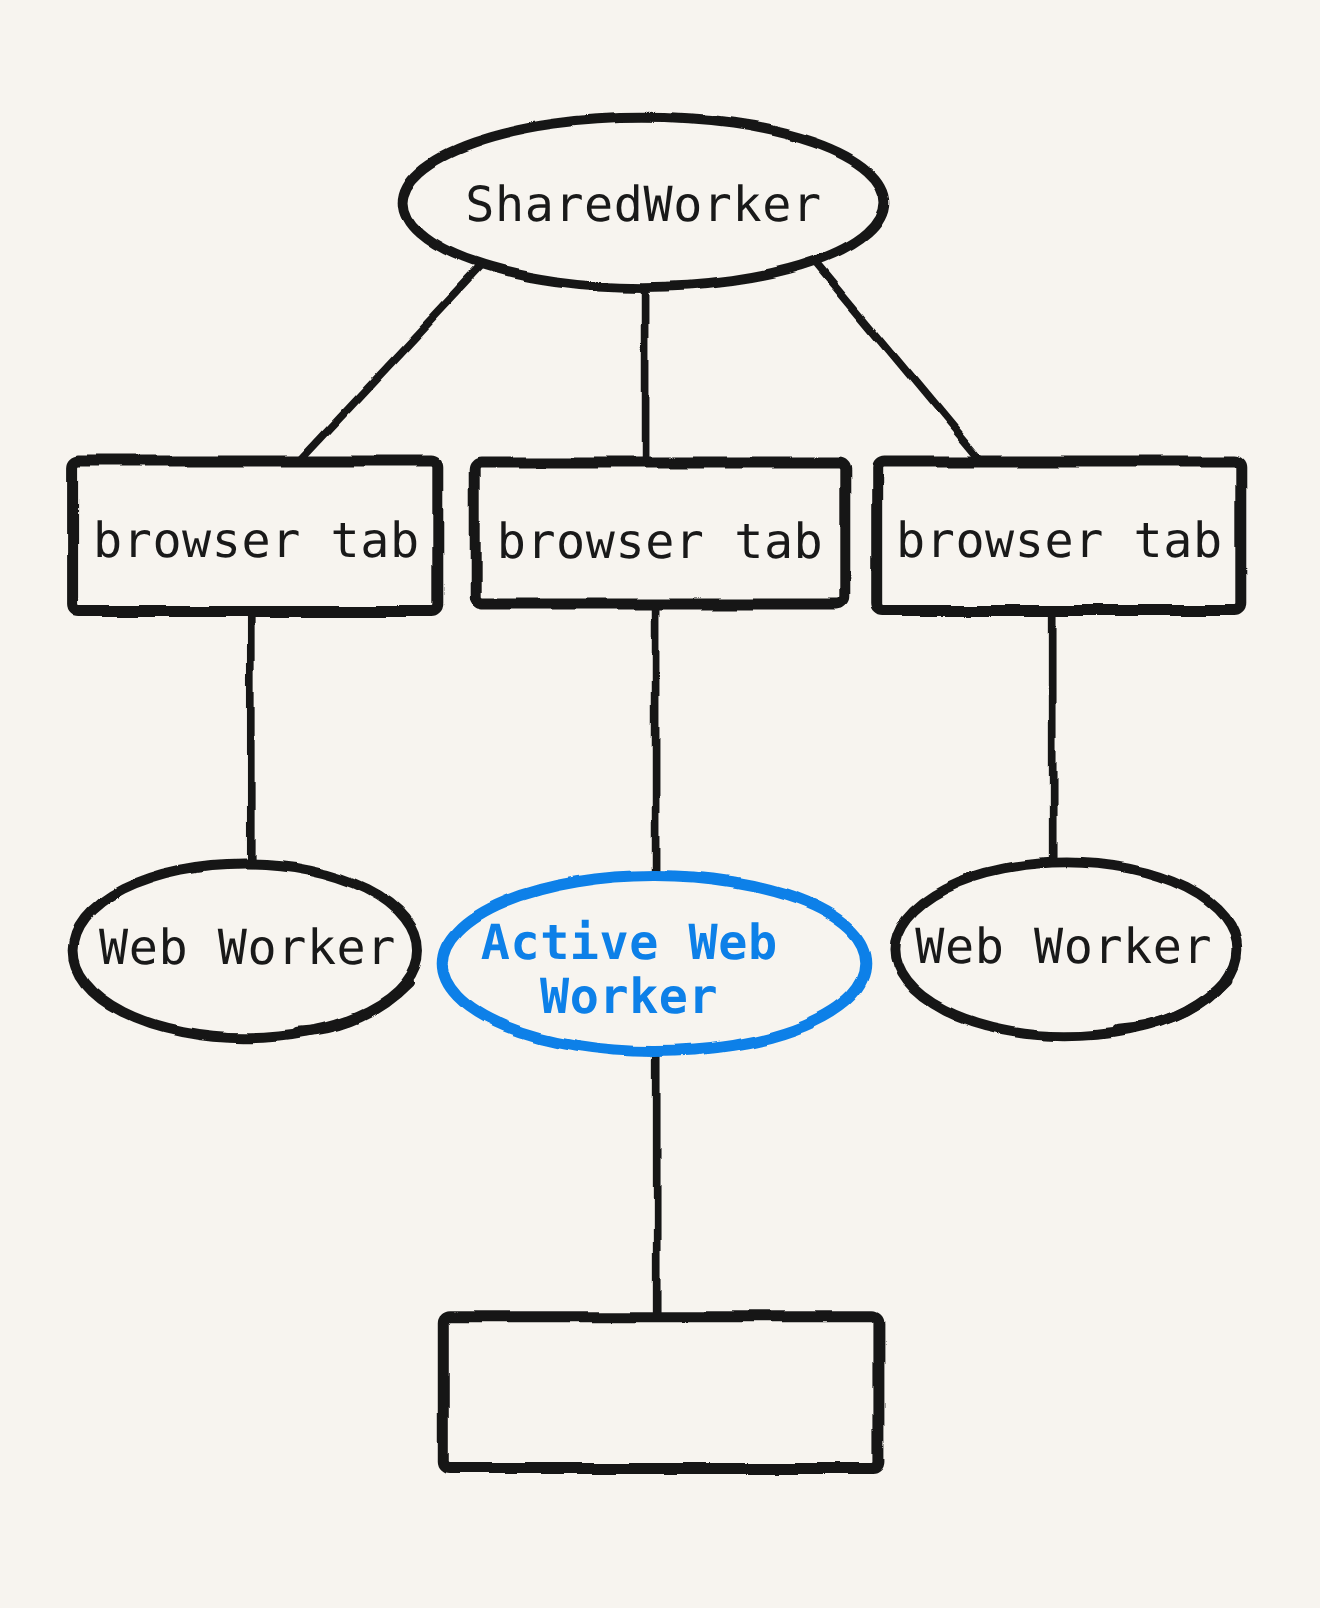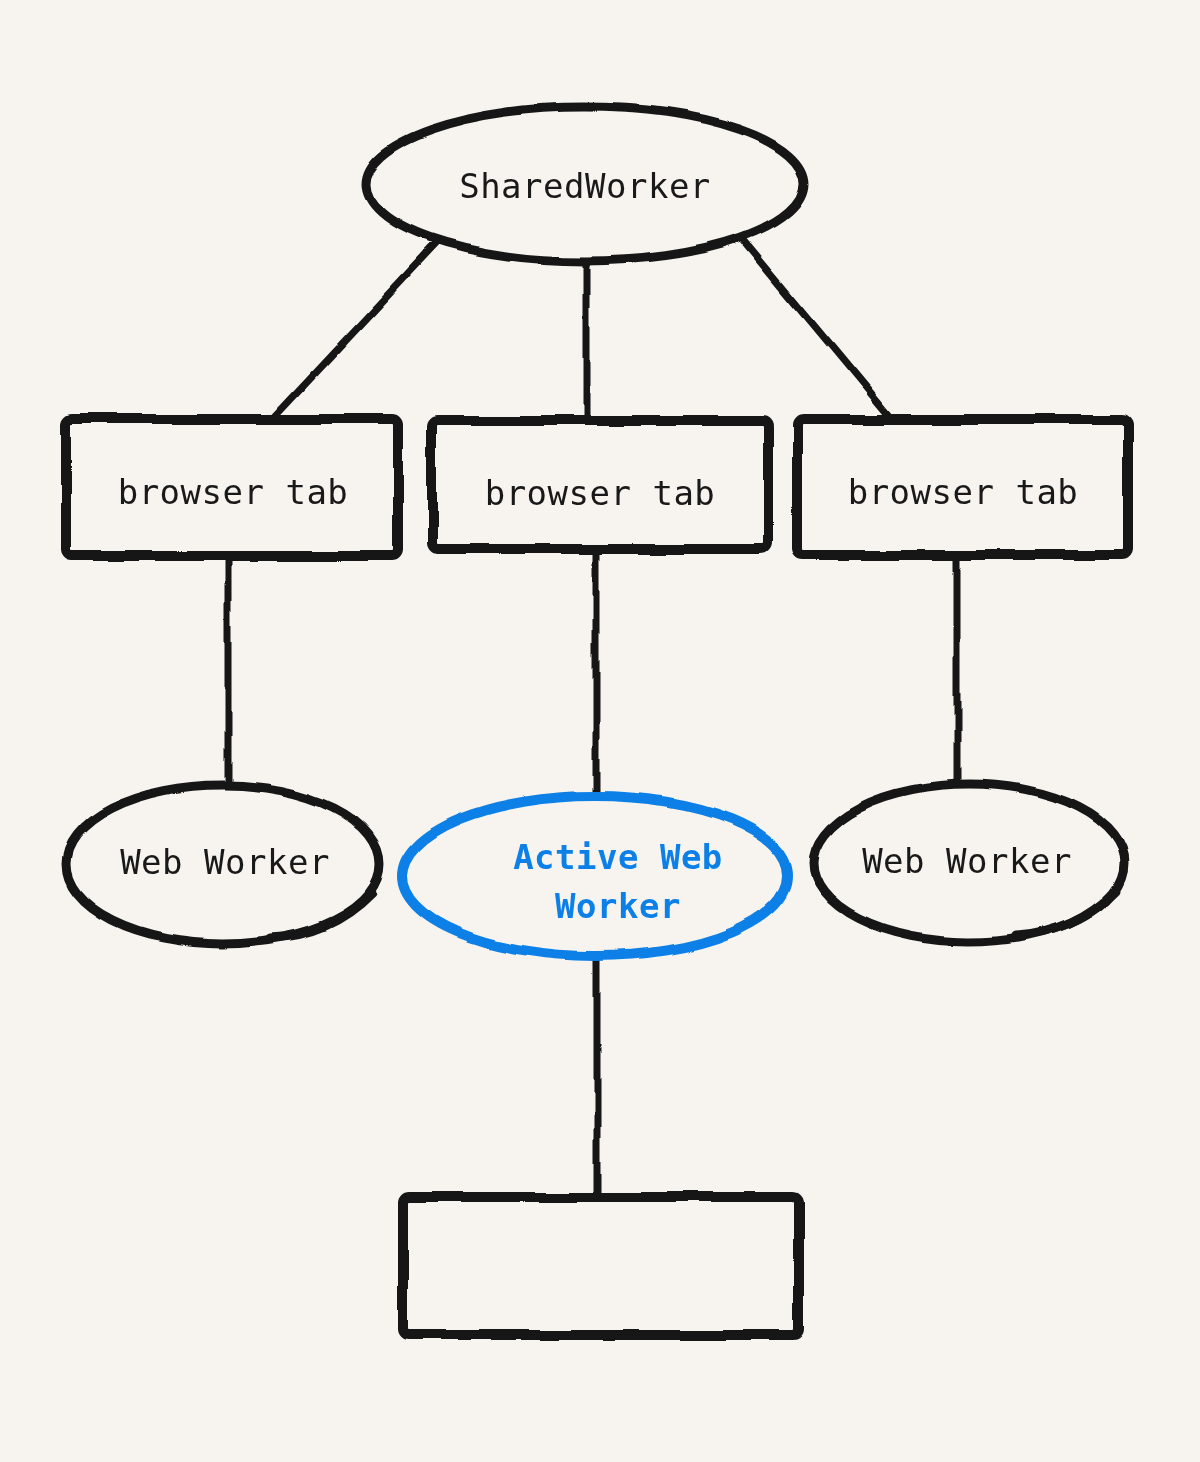--- a/index.html
+++ b/index.html
@@ -17,41 +17,41 @@
   .diagram-svg {
     position: absolute;
     left: 0; top: 0;
     width: 1200px;
     height: 1462px;
   }
 
   .node-label {
     position: absolute;
     transform: translate(-50%, -50%);
-    font-size: 34px;
+    font-size: 44px;
     line-height: 49px;
     color: #191919;
     text-align: center;
     white-space: nowrap;
     letter-spacing: 0.5px;
   }
 
   .node-label.wrap {
     white-space: normal;
   }
 
   .label-shared       { left: 585px;  top: 186px;  }
   .label-tab-left     { left: 233px;  top: 492px;  }
   .label-tab-center   { left: 600px;  top: 493px;  }
   .label-tab-right    { left: 963px;  top: 492px;  }
   .label-ww-left      { left: 225px;  top: 862px;  }
   .label-ww-right     { left: 967px;  top: 861px;  }
 
   .label-active {
-    left: 618px; top: 882px;
+    left: 572px; top: 882px;
     width: 340px;
     color: #0d80e8;
     font-weight: bold;
   }
 
   .label-sqlite {
     left: 600px; top: 1274px;
     width: 372px;
   }
 

